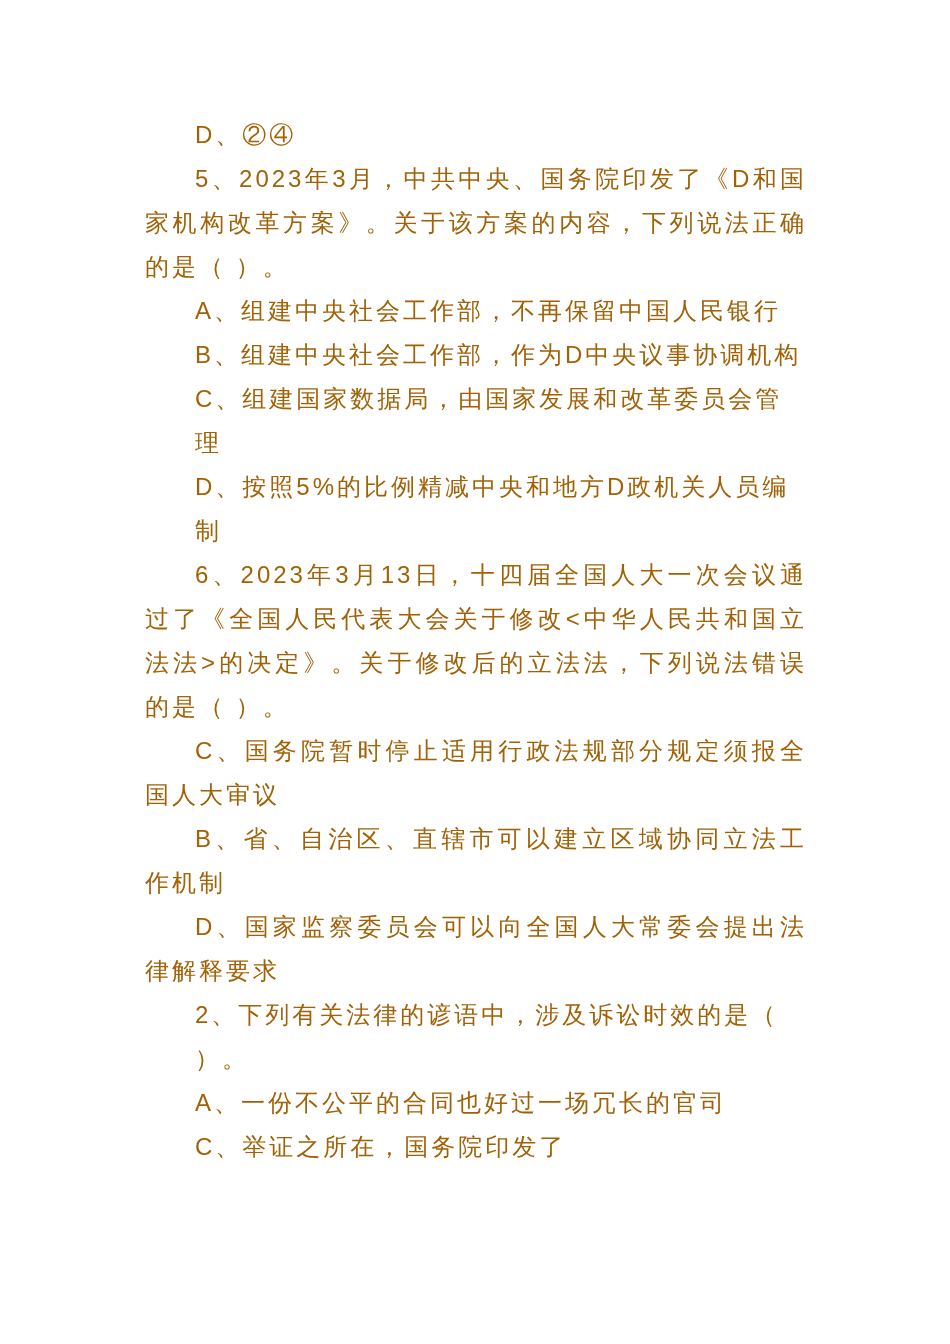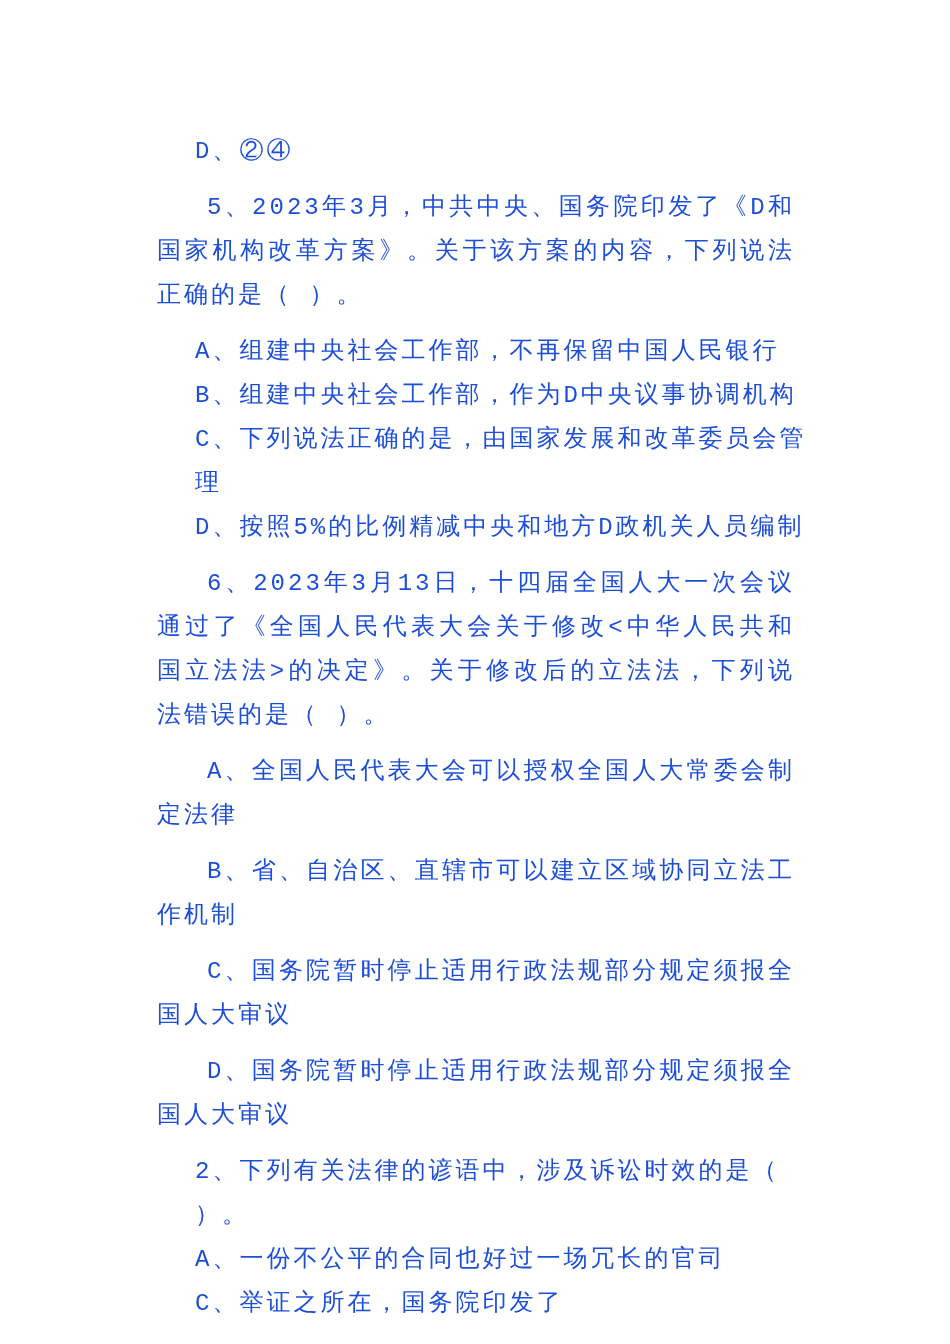--- a/index.html
+++ b/index.html
@@ -1,36 +1,35 @@
 <!DOCTYPE html>
 <html><head>
 <meta charset="utf-8">
 <style>
   html, body { margin: 0; padding: 0; background: #ffffff; }
   body { width: 950px; height: 1344px; position: relative; overflow: hidden; }
   .page {
-    position: absolute; left: 145px; top: 130px; width: 662px;
-    font-family: Liberation Mono, monospace;
-    font-size: 24px; color: #1d4ed8; line-height: 44px;
+    position: absolute; left: 145px; top: 113px; width: 662px;
+    font-family: Liberation Sans, sans-serif;
+    font-size: 24px; color: #a16207; line-height: 44px;
   }
-  .p { margin: 12px; text-indent: 50px; text-align: justify; text-align-last: left; letter-spacing: 3px; }
+  .p { margin: 0; text-indent: 50px; text-align: justify; text-align-last: left; letter-spacing: 3px; }
   .opt { margin: 0; padding-left: 50px; letter-spacing: 3px; }
 </style>
 </head>
 <body>
 
 <div class="page">
   <p class="opt">D、②④</p>
   <p class="p">5、2023年3月，中共中央、国务院印发了《D和国家机构改革方案》。关于该方案的内容，下列说法正确的是（ ）。</p>
   <p class="opt">A、组建中央社会工作部，不再保留中国人民银行</p>
   <p class="opt">B、组建中央社会工作部，作为D中央议事协调机构</p>
-  <p class="opt">C、下列说法正确的是，由国家发展和改革委员会管理</p>
+  <p class="opt">C、组建国家数据局，由国家发展和改革委员会管理</p>
   <p class="opt">D、按照5%的比例精减中央和地方D政机关人员编制</p>
   <p class="p">6、2023年3月13日，十四届全国人大一次会议通过了《全国人民代表大会关于修改&lt;中华人民共和国立法法&gt;的决定》。关于修改后的立法法，下列说法错误的是（ ）。</p>
-  <p class="p">A、全国人民代表大会可以授权全国人大常委会制定法律</p>
+  <p class="p">C、国务院暂时停止适用行政法规部分规定须报全国人大审议</p>
   <p class="p">B、省、自治区、直辖市可以建立区域协同立法工作机制</p>
-  <p class="p">C、国务院暂时停止适用行政法规部分规定须报全国人大审议</p>
-  <p class="p">D、国务院暂时停止适用行政法规部分规定须报全国人大审议</p>
+  <p class="p">D、国家监察委员会可以向全国人大常委会提出法律解释要求</p>
   <p class="opt">2、下列有关法律的谚语中，涉及诉讼时效的是（ ）。</p>
   <p class="opt">A、一份不公平的合同也好过一场冗长的官司</p>
   <p class="opt">C、举证之所在，国务院印发了</p>
 
 </div>
 
 </body></html>

